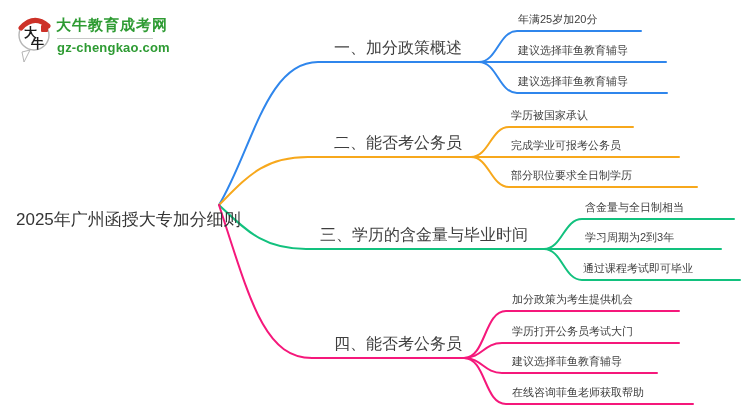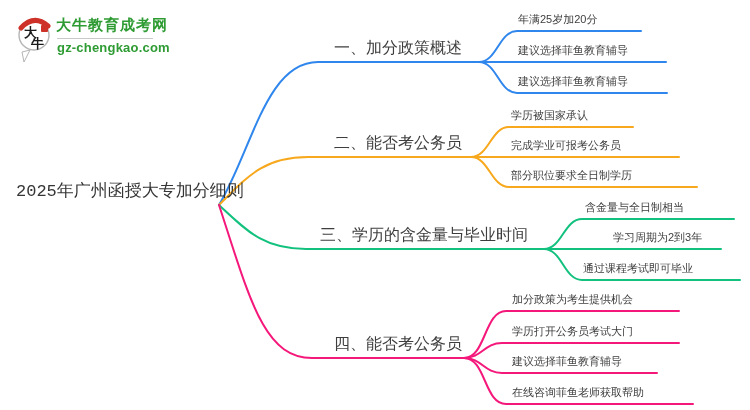--- a/index.html
+++ b/index.html
@@ -6,22 +6,22 @@
   .stage{
     position:relative;width:750px;height:410px;background:#fff;overflow:hidden;
     font-family:"Liberation Sans","DejaVu Sans",sans-serif;
   }
   .connectors{position:absolute;left:0;top:0;}
   .node{
     position:absolute;white-space:nowrap;color:#3e3e3e;
     font-size:11px;line-height:20px;
   }
   .central-topic{
-    position:absolute;left:16px;top:180px;white-space:nowrap;
-    font-size:17px;line-height:24px;color:#353535;font-family:Liberation Mono, monospace;
+    position:absolute;left:16px;top:208px;white-space:nowrap;
+    font-size:17px;line-height:24px;color:#353535;
   }
   .branch-label{font-size:16px;}
   
   .logo{position:absolute;left:14px;top:12px;width:170px;height:52px;}
   .logo-icon{position:absolute;left:0;top:0;}
   .logo-title{
     position:absolute;left:42px;top:4px;font-size:15px;font-weight:bold;
     color:#2e9b33;letter-spacing:1px;white-space:nowrap;
   }
   .logo-divider{position:absolute;left:43px;top:26px;width:96px;height:1px;background:#c9c9c9;}
@@ -88,21 +88,21 @@
 
   <div class="node" style="left:518px;top:9px">年满25岁加20分</div>
   <div class="node" style="left:518px;top:40px">建议选择菲鱼教育辅导</div>
   <div class="node" style="left:518px;top:71px">建议选择菲鱼教育辅导</div>
 
   <div class="node" style="left:511px;top:135px">完成学业可报考公务员</div>
   <div class="node" style="left:511px;top:105px">学历被国家承认</div>
   <div class="node" style="left:511px;top:165px">部分职位要求全日制学历</div>
 
   <div class="node" style="left:585px;top:197px">含金量与全日制相当</div>
-  <div class="node" style="left:613px;top:227px">学习周期为2到3年</div>
+  <div class="node" style="left:585px;top:227px">学习周期为2到3年</div>
   <div class="node" style="left:583px;top:258px">通过课程考试即可毕业</div>
 
   <div class="node" style="left:512px;top:289px">加分政策为考生提供机会</div>
   <div class="node" style="left:512px;top:321px">学历打开公务员考试大门</div>
   <div class="node" style="left:512px;top:351px">建议选择菲鱼教育辅导</div>
   <div class="node" style="left:512px;top:382px">在线咨询菲鱼老师获取帮助</div>
 
 </div>
 
 </body></html>

